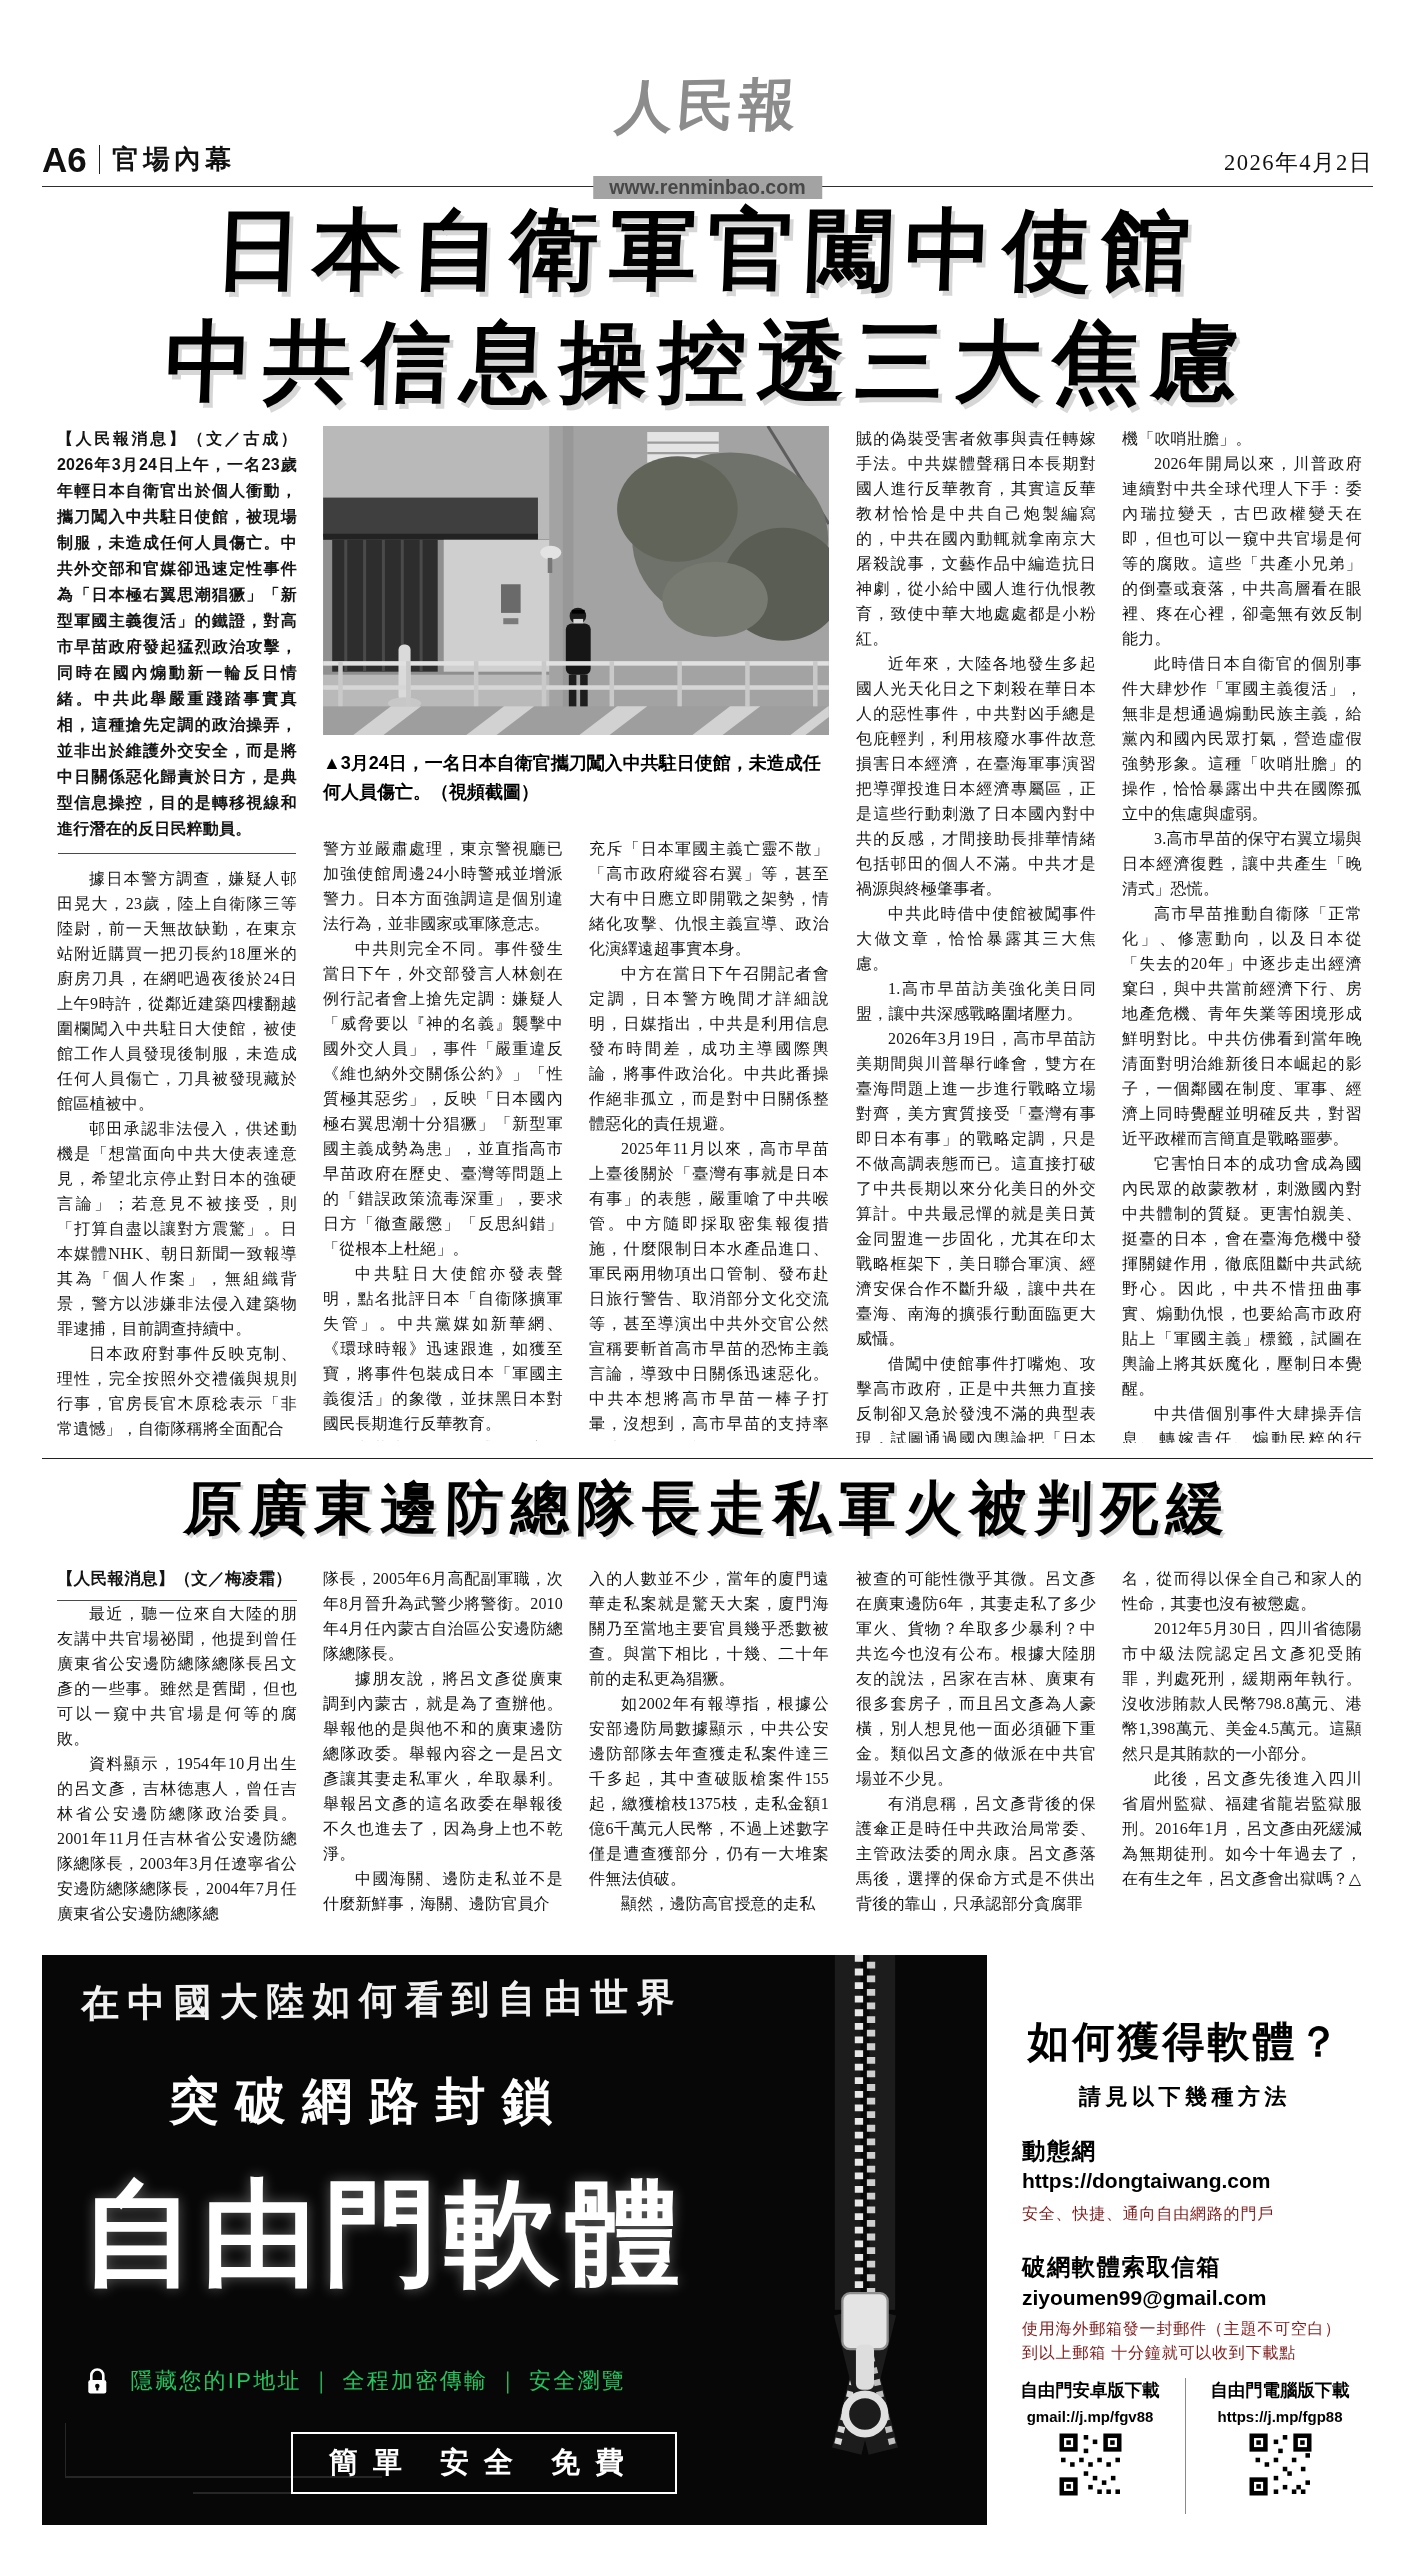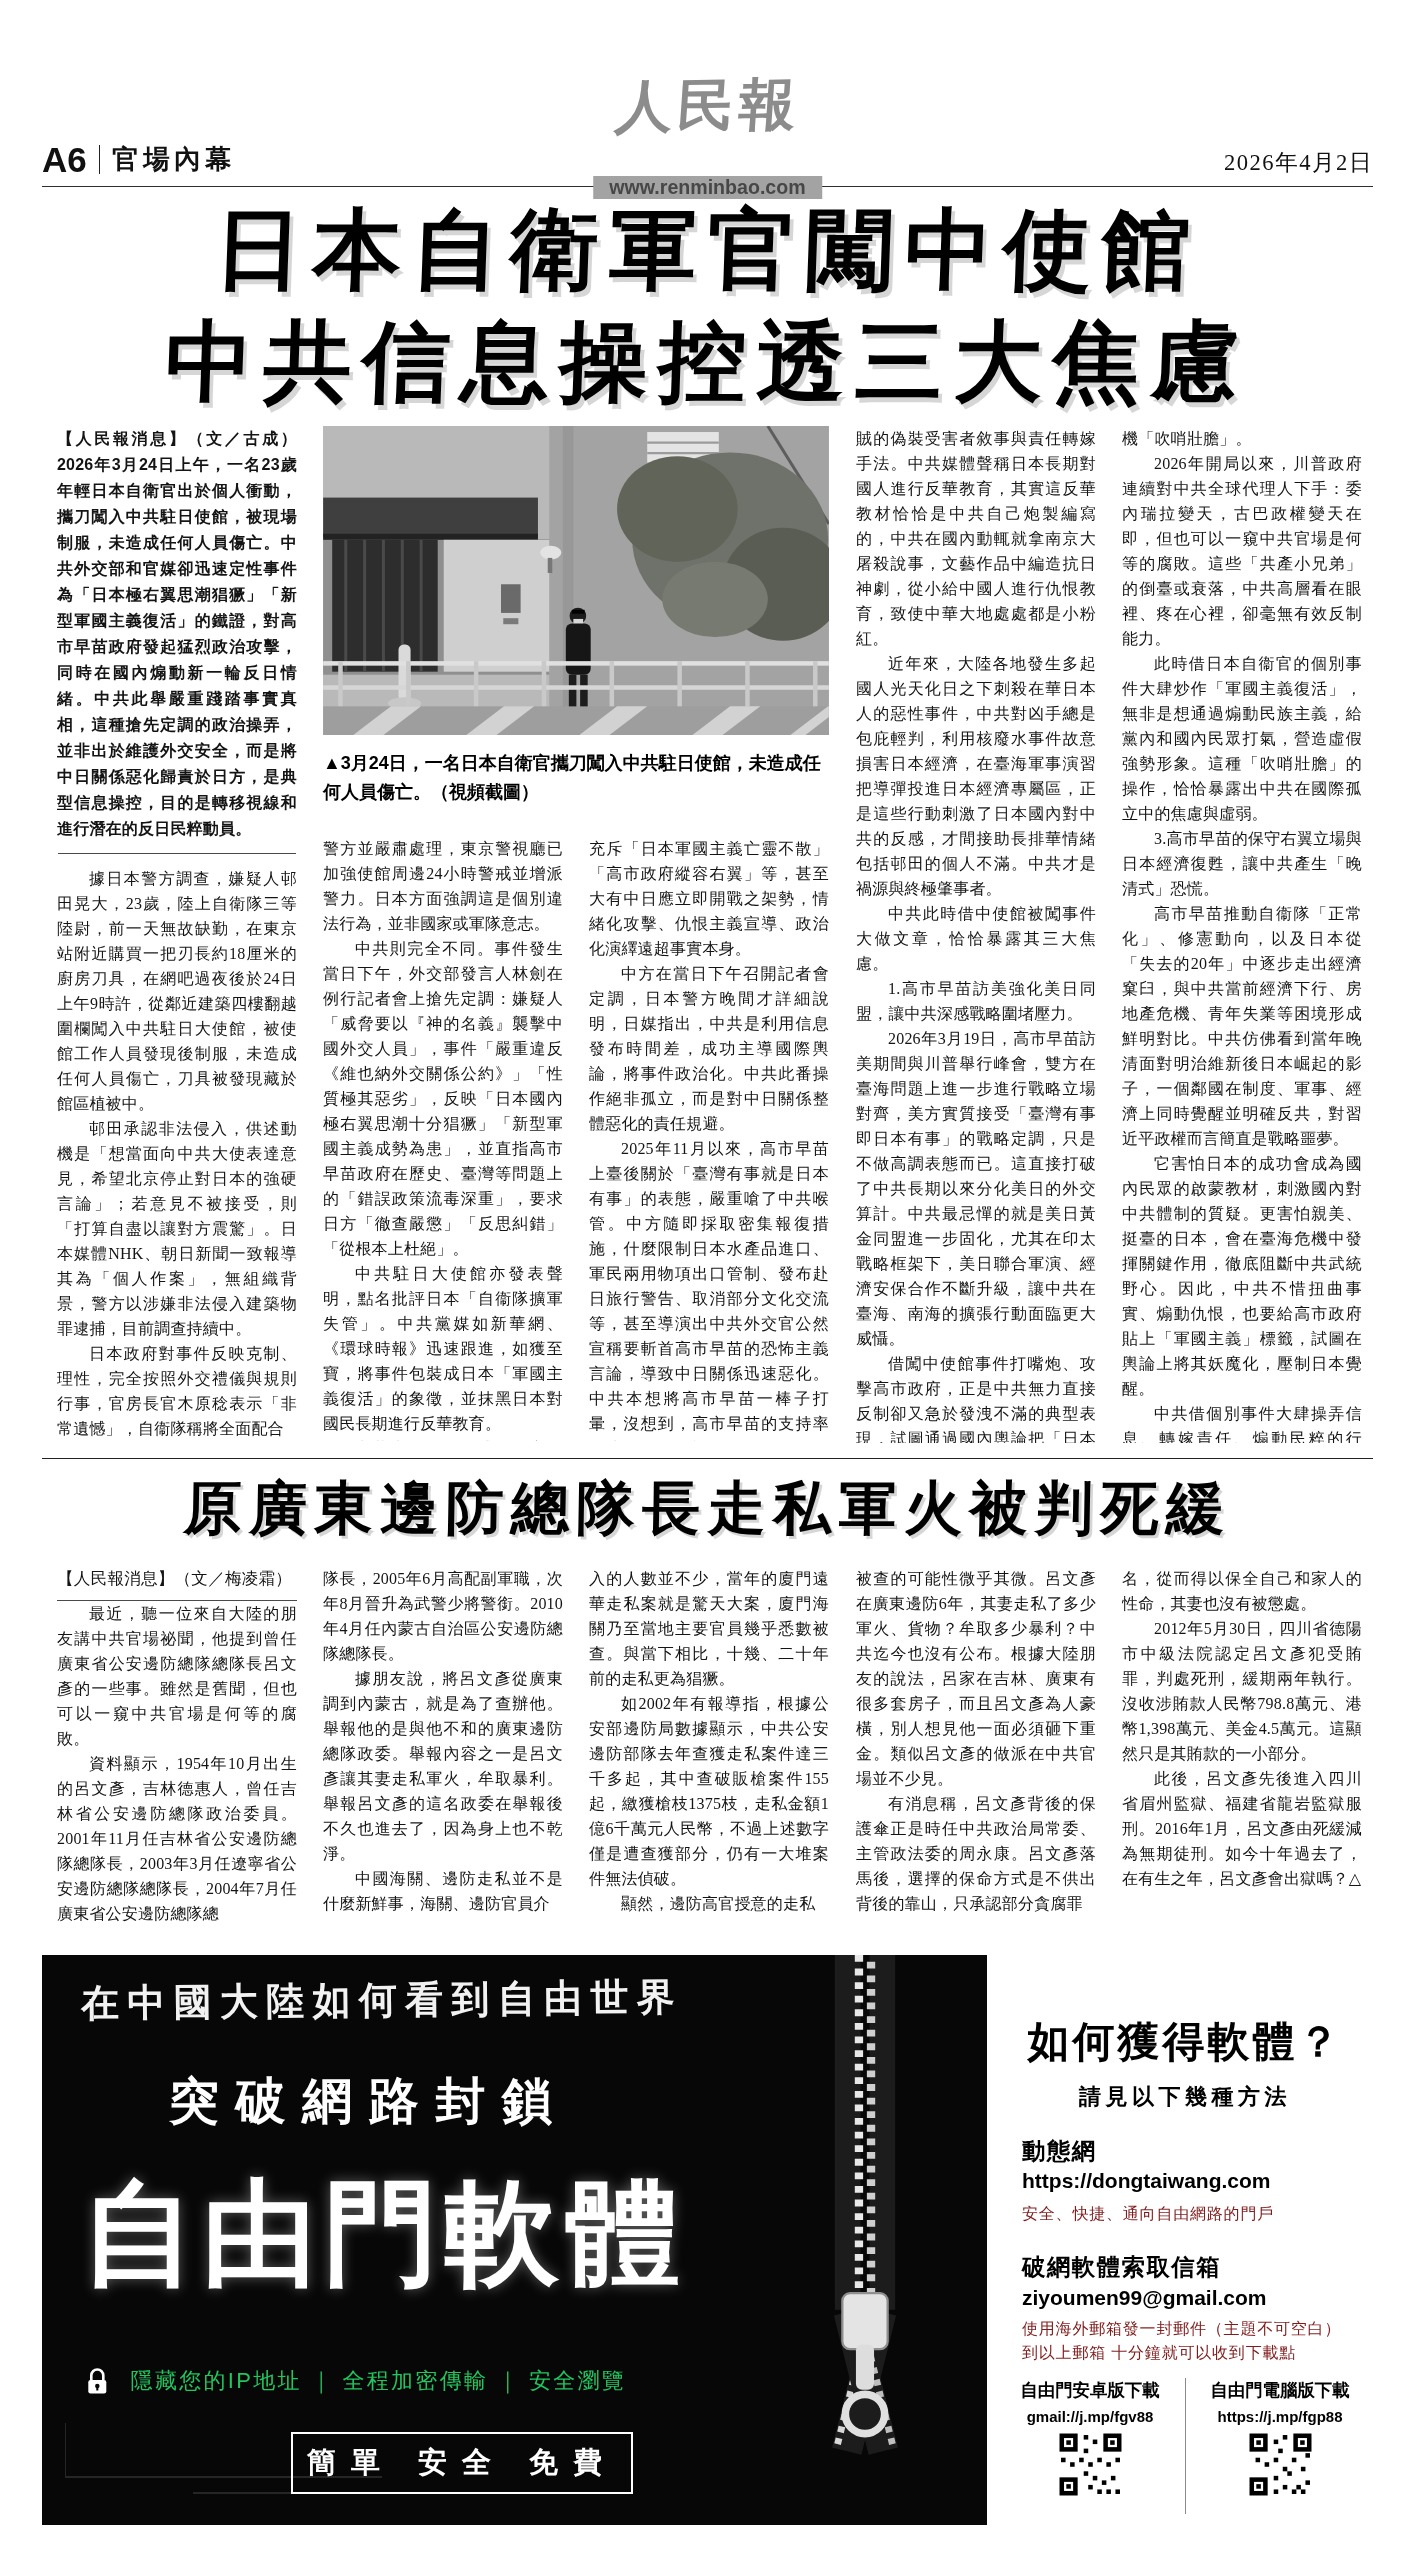--- a/index.html
+++ b/index.html
@@ -29,41 +29,41 @@
   .headline2{position:absolute;top:1470px;left:0;width:100%;text-align:center;font-weight:900;color:#000;
              font-size:58px;letter-spacing:7.5px;text-shadow:3px 3px 0 rgba(0,0,0,0.16);transform:skewX(-1deg);}
 
   
   .col{position:absolute;width:240px;overflow:hidden;font-size:16px;line-height:25px;
        text-align:justify;letter-spacing:0.2px;}
   .col p{margin:0;text-indent:2em;}
   .col p.ni{text-indent:0;}
   .lede{font-family:"Liberation Sans","DejaVu Sans",sans-serif;font-weight:700;font-size:16px;line-height:26px;}
   .colrule{border:none;border-top:0.8px solid #4a4a4a;margin:11.3px 0.8px;}
-  .byline{font-family:"Liberation Sans","DejaVu Sans",sans-serif;font-weight:400;font-size:16.6px;
+  .byline{font-family:"Liberation Sans","DejaVu Sans",sans-serif;font-weight:700;font-size:16.6px;
           padding-bottom:9px;border-bottom:0.8px solid #4a4a4a;margin-bottom:12px;text-indent:0;}
 
   
   .photo{position:absolute;left:323px;top:426px;width:506px;height:309px;background:#bdbdbd;overflow:hidden;}
   .caption{position:absolute;left:323px;top:749px;width:506px;
            font-family:"Liberation Sans","DejaVu Sans",sans-serif;font-weight:700;
            font-size:18px;line-height:29px;color:#000;text-align:left;}
 
   
   .ad{position:absolute;left:42px;top:1955px;width:1332px;height:570px;}
   .ad-black{position:absolute;left:0;top:0;width:945px;height:570px;background:#070707;overflow:hidden;}
   .ad-tagline{position:absolute;left:39px;top:19.6px;color:#f2f2f2;font-weight:700;font-size:38px;
               letter-spacing:8.3px;transform:rotate(-0.6deg);}
   .ad-sub{position:absolute;left:127px;top:113px;color:#fff;font-weight:900;font-size:50px;letter-spacing:16.6px;
           font-family:"Liberation Sans","DejaVu Sans",sans-serif;}
   .ad-product{position:absolute;left:39px;top:202px;color:#fff;font-weight:900;font-size:115px;letter-spacing:6px;
               text-shadow:0 0 13.6px rgba(255,255,255,0.35);}
   .ad-features{position:absolute;left:44px;top:411px;color:#22c55e;font-size:22px;letter-spacing:2.3px;
                font-family:"Liberation Sans","DejaVu Sans",sans-serif;display:flex;align-items:center;gap:22px;}
-  .ad-badge{position:absolute;left:249px;top:477px;border:2.3px solid #fff;color:#fff;padding:9px 14px;
+  .ad-badge{position:absolute;left:249px;top:477px;border:2.3px solid #fff;color:#fff;padding:9px 36px;
             font-weight:700;font-size:29px;letter-spacing:15px;
             font-family:"Liberation Sans","DejaVu Sans",sans-serif;}
   .circuit{position:absolute;background:#262626;}
   .ad-white{position:absolute;left:953px;top:0;width:380px;height:570px;background:#fff;
             font-family:"Liberation Sans","DejaVu Sans",sans-serif;color:#000;}
   .how-title{position:absolute;top:59px;left:0;width:100%;text-align:center;font-weight:900;font-size:42px;letter-spacing:3px;}
   .how-sub{position:absolute;top:127px;left:0;width:100%;text-align:center;font-weight:700;font-size:22px;letter-spacing:4.5px;}
   .m-name{position:absolute;left:27px;font-weight:900;font-size:23.4px;letter-spacing:1.5px;}
   .m-link{position:absolute;left:27px;font-weight:700;font-size:21px;}
   .m-desc{position:absolute;left:27px;font-size:16px;letter-spacing:0.8px;color:#7f1d1d;}

